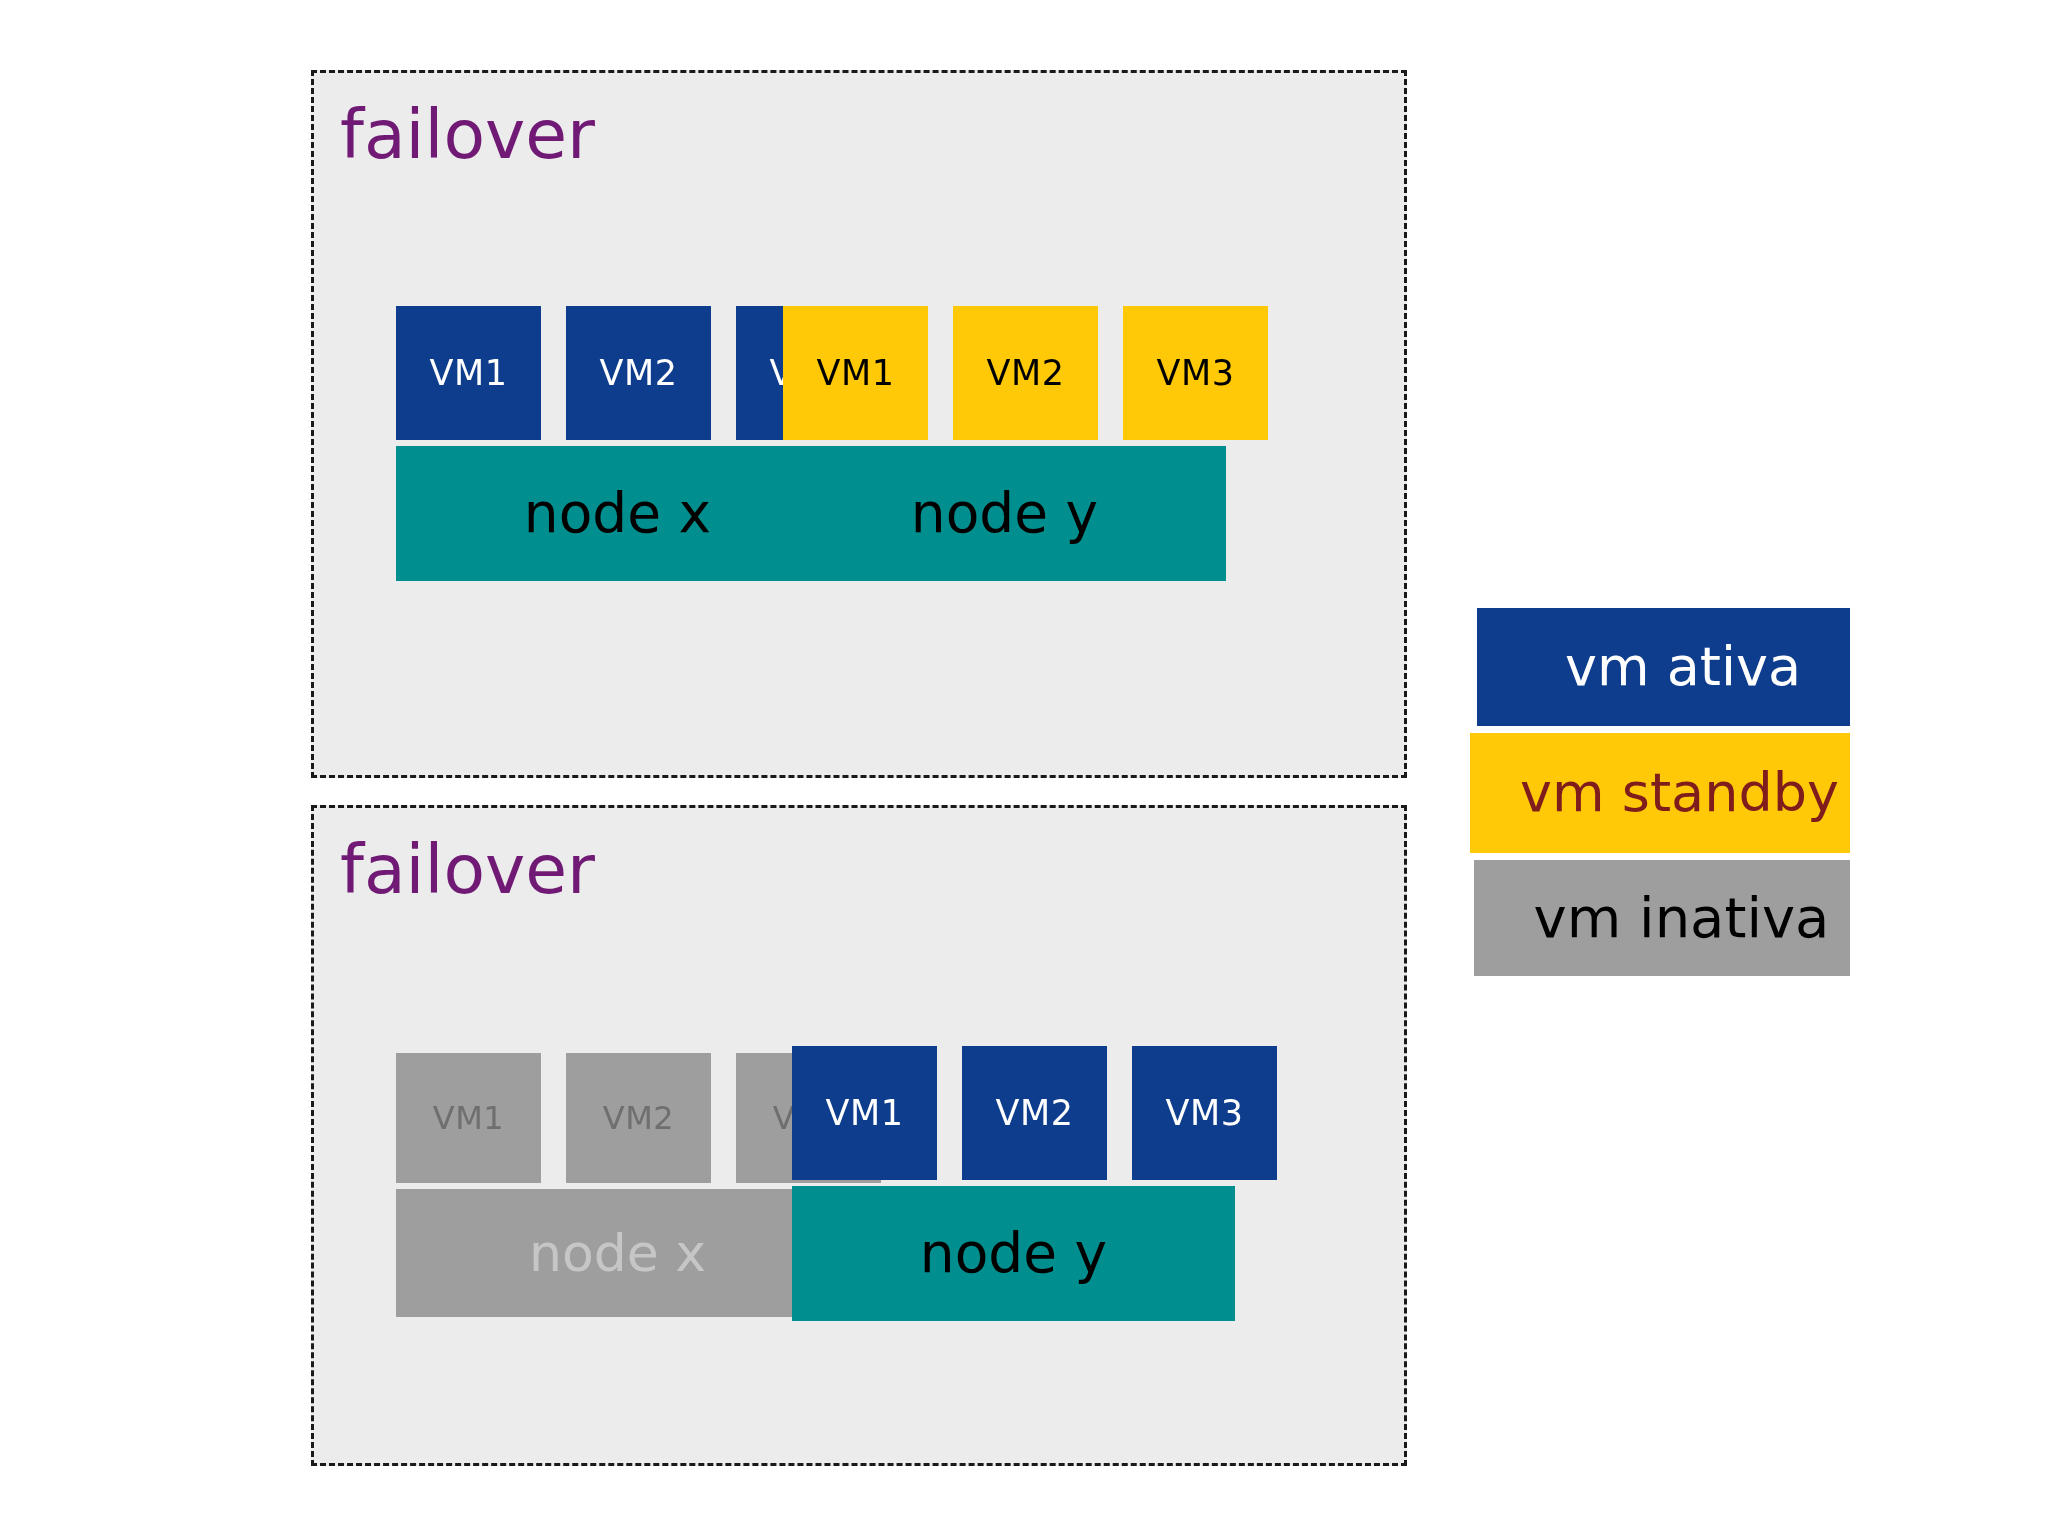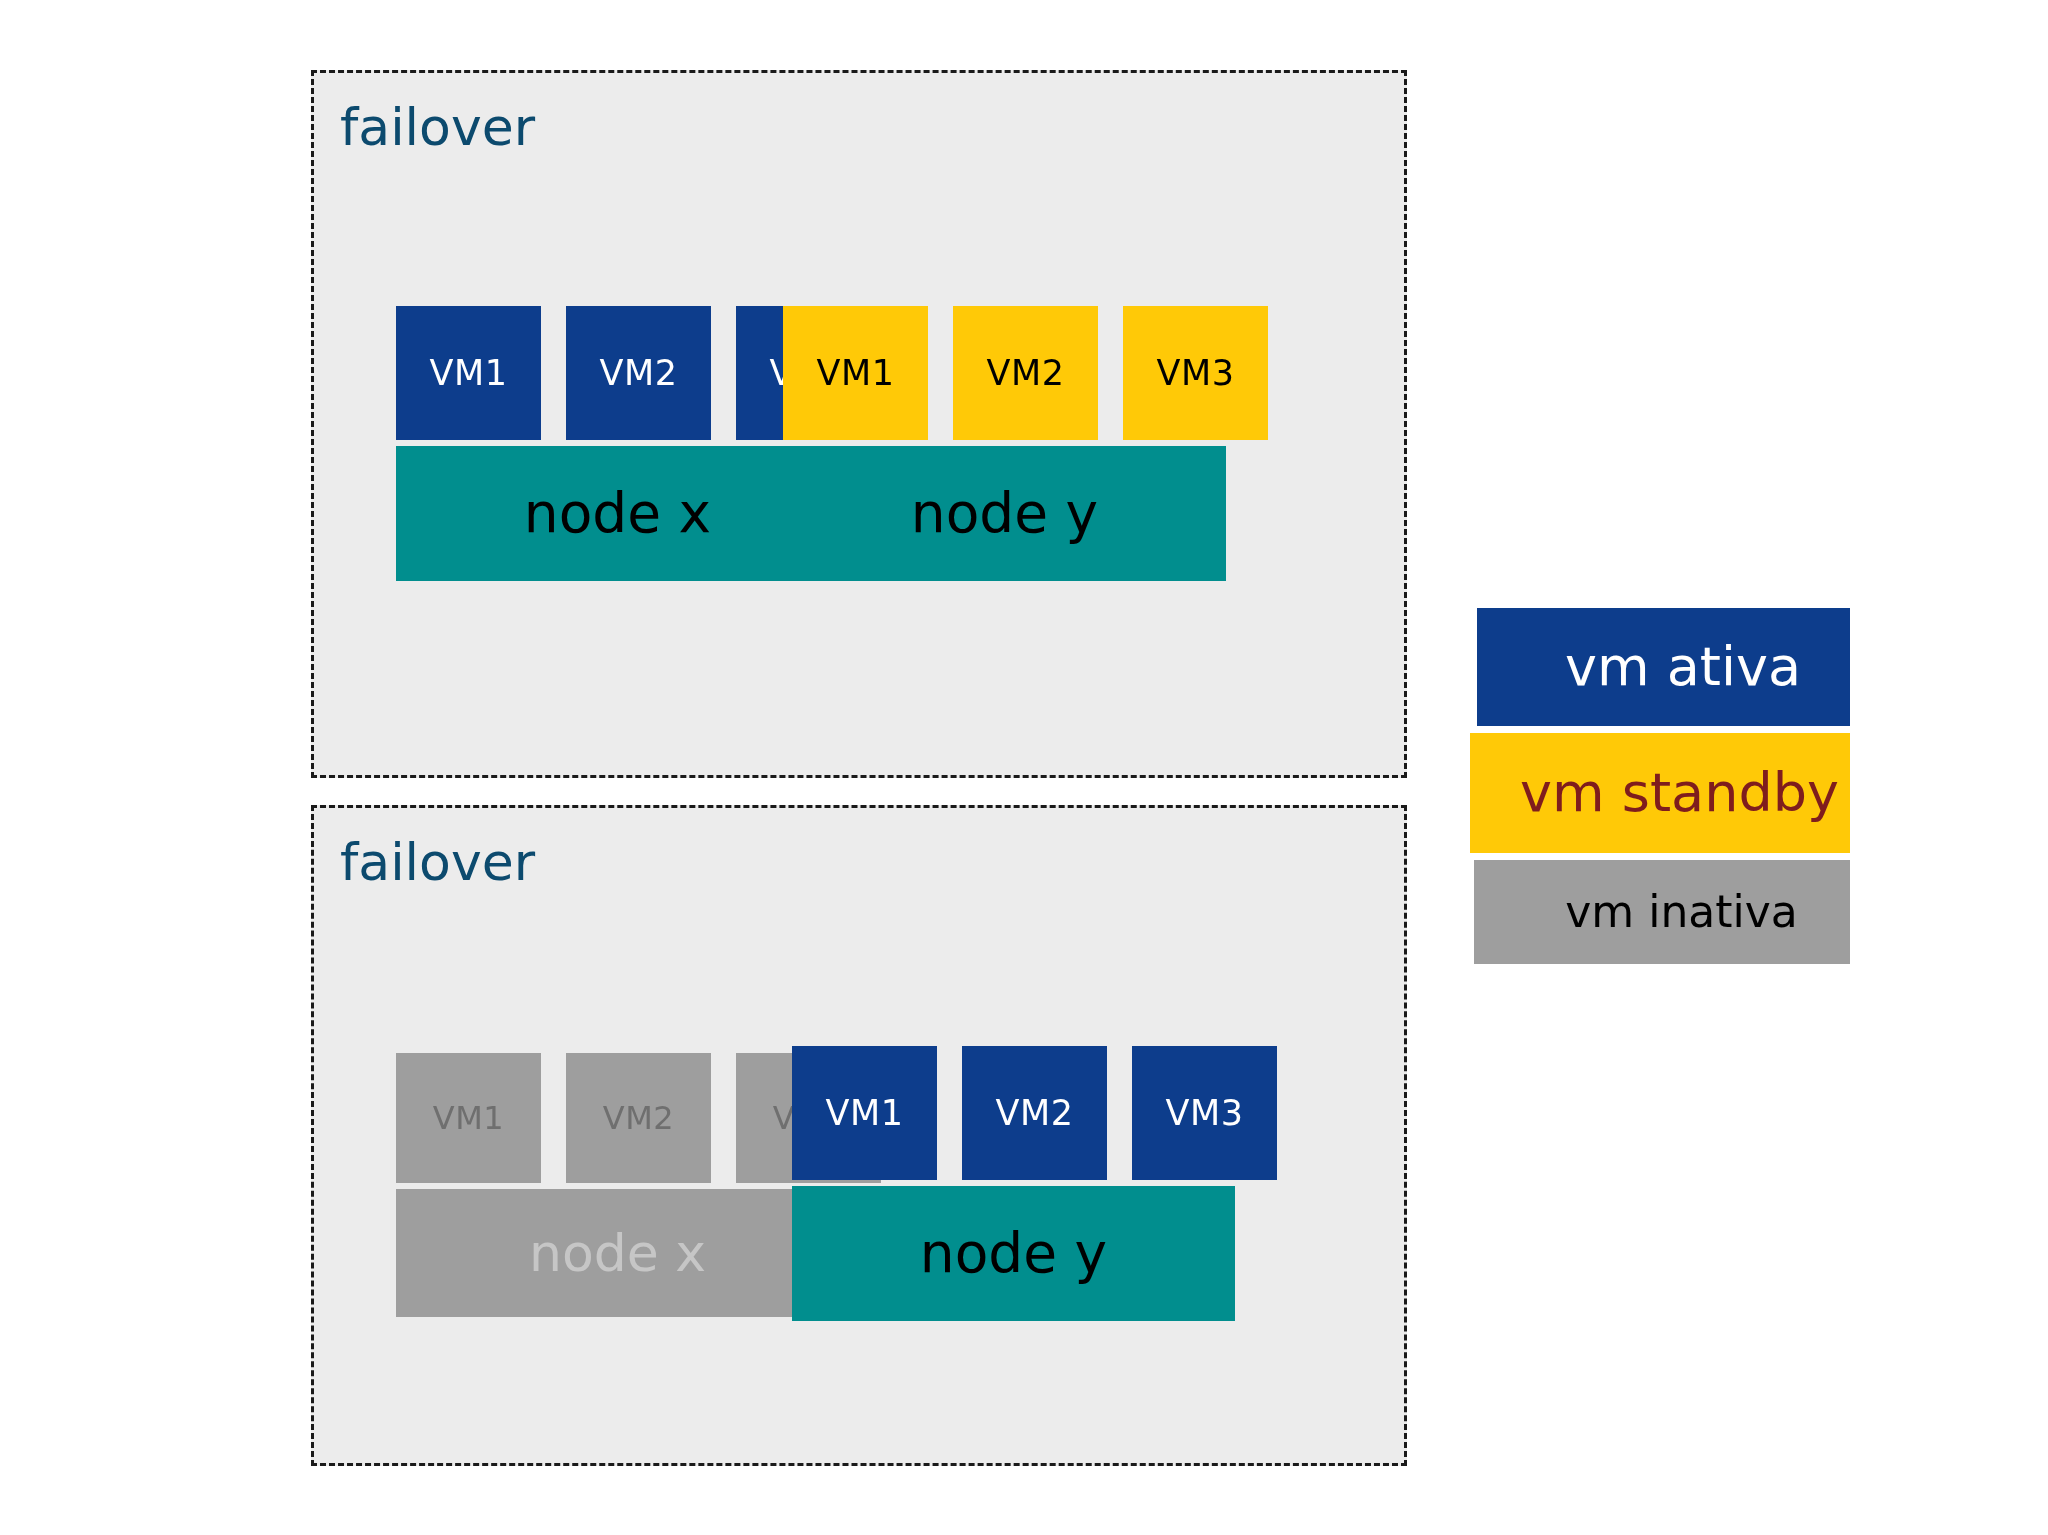--- a/index.html
+++ b/index.html
@@ -17,23 +17,23 @@
     background:#ececec;
     border:3px dashed #1a1a1a;
     box-sizing:border-box;
   }
   #panel-top{ left:311px; top:70px; width:1096px; height:708px; }
   #panel-bottom{ left:311px; top:805px; width:1096px; height:661px; }
 
   .panel-title{
     position:absolute;
     left:26px;
-    font-size:52px;
+    font-size:68px;
     line-height:1;
-    color:#0c4a6e;
+    color:#701a75;
     white-space:nowrap;
   }
   #panel-top .panel-title{ top:28px; }
   #panel-bottom .panel-title{ top:28px; }
 
   
   .cluster{ position:absolute; }
 
   .vm-row{
     display:flex;
@@ -94,21 +94,21 @@
     align-items:center;
     justify-content:center;
     font-size:54px;
     line-height:1;
     margin-bottom:7px;
     white-space:nowrap;
     padding-left:39px;
   }
   .legend-item.active  { background:#0d3d8c; color:#ffffff; width:373px; height:118px; margin-left:7px; }
   .legend-item.standby { background:#ffc907; color:#7f1d1d; width:380px; height:120px; margin-left:0px; }
-  .legend-item.inactive{ background:#9e9e9e; color:#000000; width:376px; height:104px; margin-left:4px; font-size:44px; }
+  .legend-item.inactive{ background:#9e9e9e; color:#000000; width:376px; height:116px; margin-left:4px; font-size:56px; }
 </style>
 </head>
 <body>
 
 <div class="panel" id="panel-top">
   <div class="panel-title">failover</div>
 
   <div class="cluster" id="cluster-top-x">
     <div class="vm-row">
       <div class="vm active">VM1</div>

